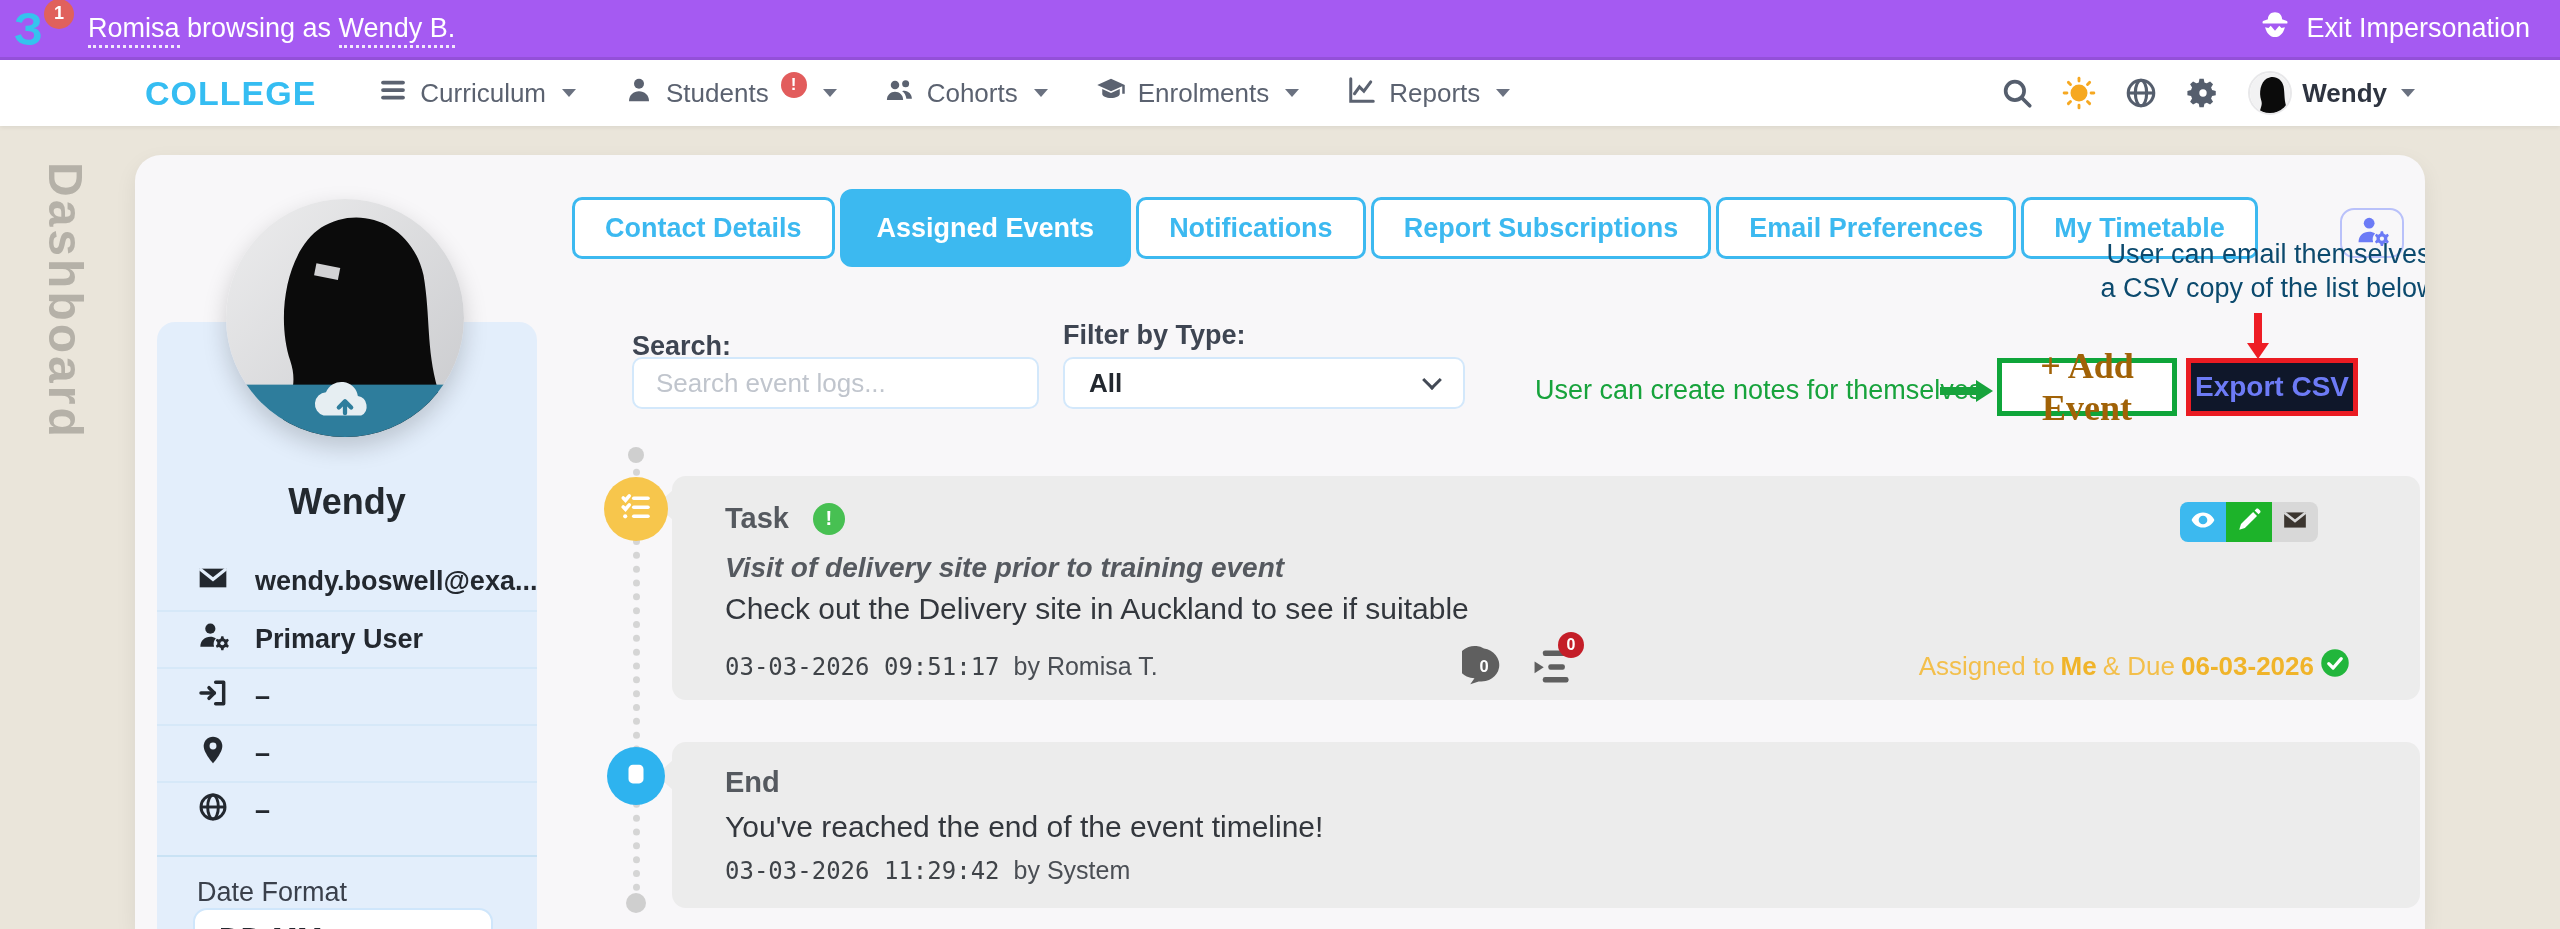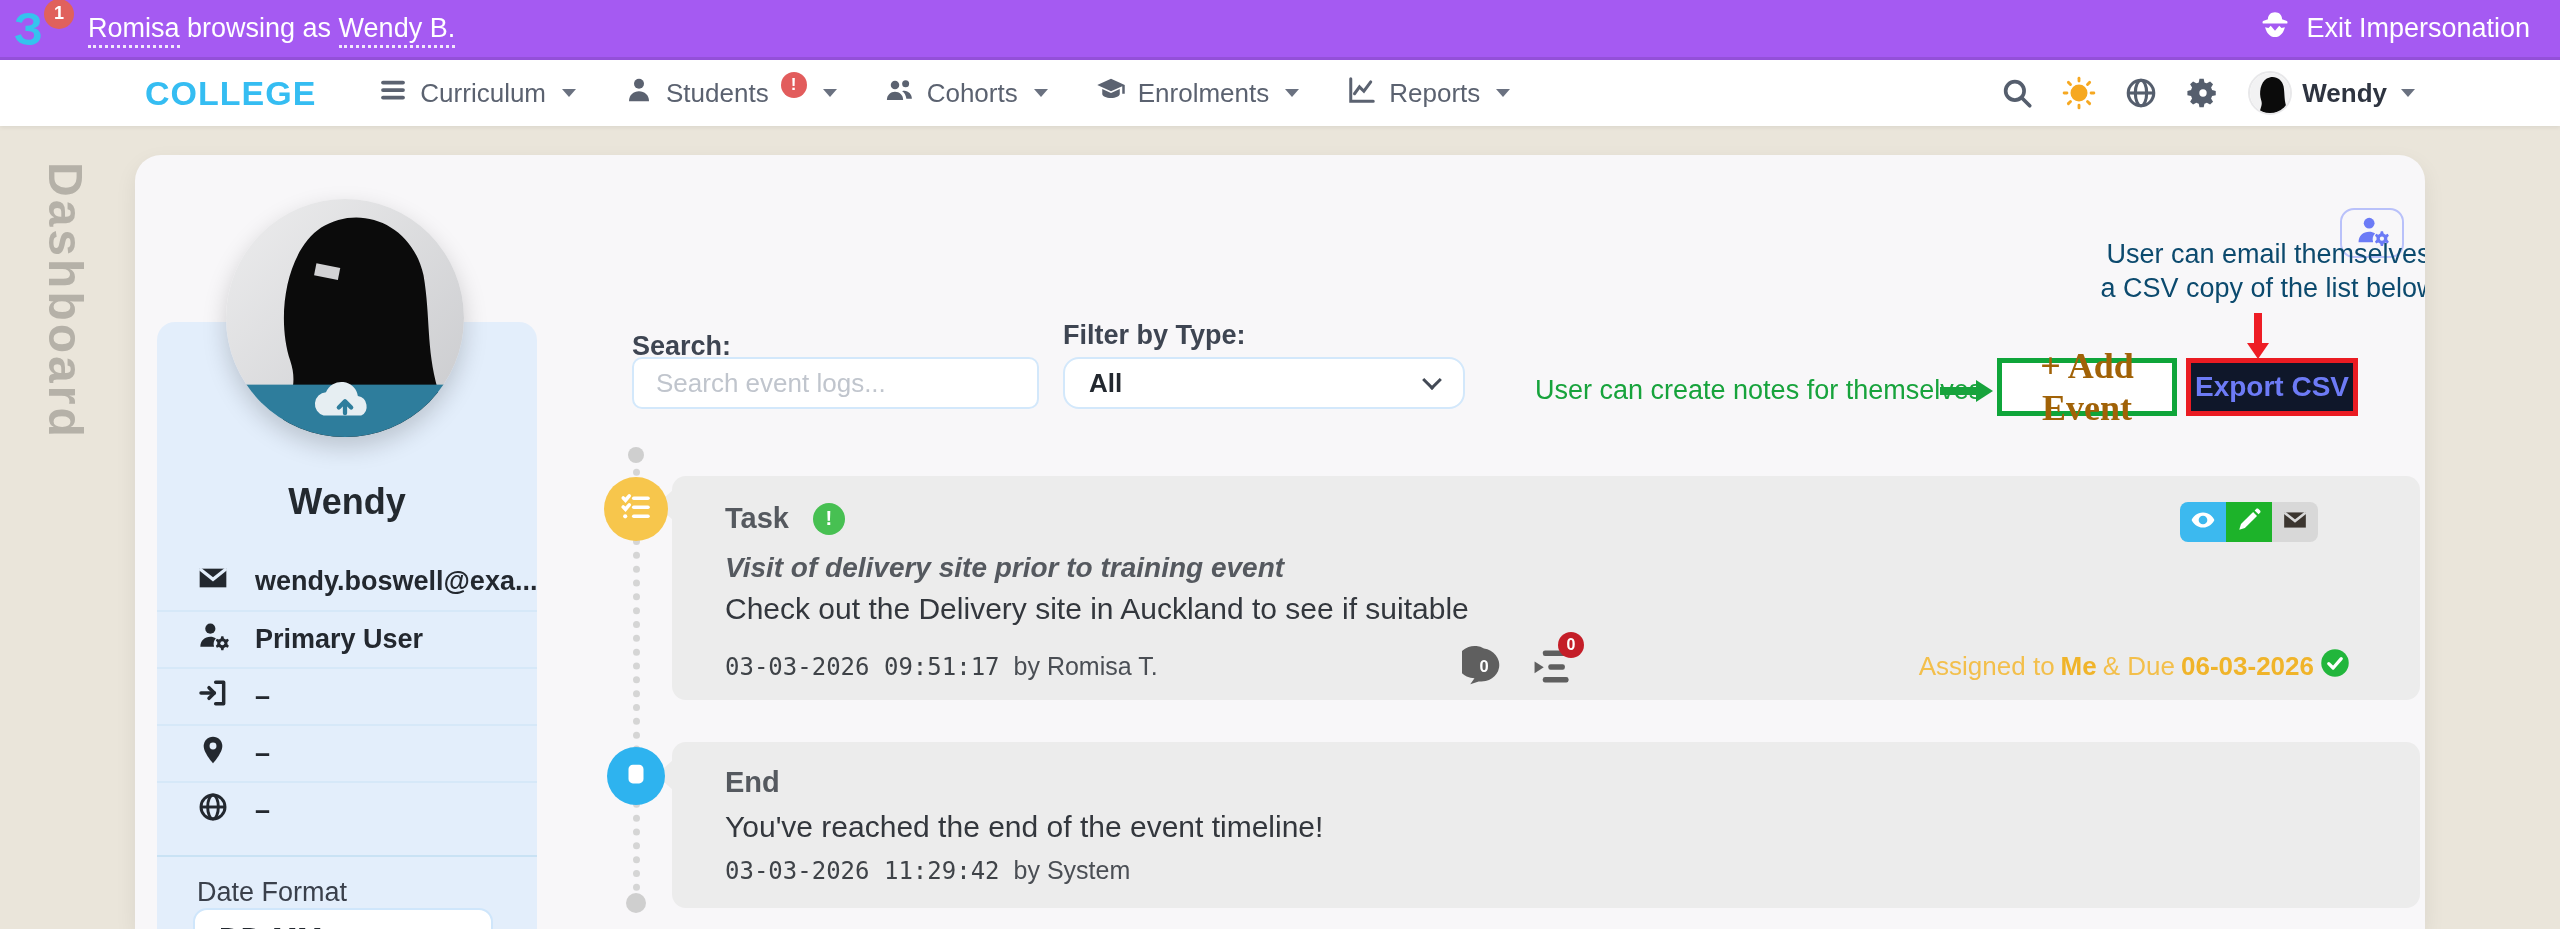--- a/index.html
+++ b/index.html
@@ -62,21 +62,21 @@
   .profile-settings-btn { position:absolute; left:2205px; top:53px; width:64px; height:50px; border:2px solid #b9c1fa;
                           border-radius:14px; display:flex; align-items:center; justify-content:center; color:#6c7bf6; cursor:pointer; background:transparent; }
   .profile-settings-btn svg { width:34px; height:34px; }
 
   
   .tb-label { position:absolute; font-size:27px; font-weight:bold; color:#3e4552; }
   .search-input { position:absolute; left:497px; top:202px; width:407px; height:52px; background:#fff; border:2px solid #d3e8fb;
                   border-radius:10px; padding:0 22px; font-size:26px; color:#333; font-family:"Liberation Sans",sans-serif; }
   .search-input::placeholder { color:#c0c5cd; }
   .filter-select { position:absolute; left:928px; top:202px; width:402px; height:52px; background:#fff; border:2px solid #d3e8fb;
-                   border-radius:16px; display:flex; align-items:center; justify-content:space-between; padding:0 24px;
+                   border-radius:10px; display:flex; align-items:center; justify-content:space-between; padding:0 24px;
                    font-size:26px; font-weight:bold; color:#23282f; cursor:pointer; }
   .chevron { width:14px; height:14px; border-right:3px solid #434a56; border-bottom:3px solid #434a56; transform:rotate(45deg); margin-top:-6px; }
 
   
   .note-red { position:absolute; left:1961px; top:82px; width:345px; text-align:center; font-size:27px; line-height:34px; color:#0c4a6e; }
   .note-green { position:absolute; left:1400px; top:220px; font-size:27px; color:#17a33c; }
   .arrow-down-red { position:absolute; left:2112px; top:158px; width:22px; height:46px; }
   .arrow-down-red .bar { position:absolute; left:7px; top:0; width:8px; height:32px; background:#ee1d25; }
   .arrow-down-red .head { position:absolute; left:0; top:30px; width:0; height:0; border-left:11px solid transparent; border-right:11px solid transparent; border-top:16px solid #ee1d25; }
   .arrow-right-green { position:absolute; left:1805px; top:225px; width:55px; height:22px; }
@@ -328,20 +328,28 @@
       </span>
       <span>–</span>
     </div>
   </div>
   <div class="panel-divider"></div>
   <div class="dateformat-label">Date Format</div>
   <div class="dateformat-select">
     <span>DD-MM</span>
   </div>
 
+  <div class="tabs">
+    <div class="tab">Contact Details</div>
+    <div class="tab active">Assigned Events</div>
+    <div class="tab">Notifications</div>
+    <div class="tab">Report Subscriptions</div>
+    <div class="tab">Email Preferences</div>
+    <div class="tab">My Timetable</div>
+  </div>
 
   <div class="profile-settings-btn">
     <span>
       <svg viewBox="0 0 24 24" fill="#6c7bf6">
         <circle cx="10" cy="6.5" r="3.8"></circle>
           <path d="M2.5 20c0-4.6 3.4-7.4 7.5-7.4 1.6 0 3 .4 4.2 1.2-1.5 1.3-2.2 3.6-1.4 6.2H2.5z"></path>
         <path d="M17.8 13.8l.4-1.6h1.6l.4 1.6 1.4.8 1.5-.6.8 1.4-1.1 1.2v1.6l1.1 1.2-.8 1.4-1.5-.6-1.4.8-.4 1.6h-1.6l-.4-1.6-1.4-.8-1.5.6-.8-1.4 1.1-1.2v-1.6l-1.1-1.2.8-1.4 1.5.6 1.4-.8z"></path>
         <circle cx="19" cy="17.4" r="1.5" fill="#f8f7f9"></circle>
       </svg>
     </span>

